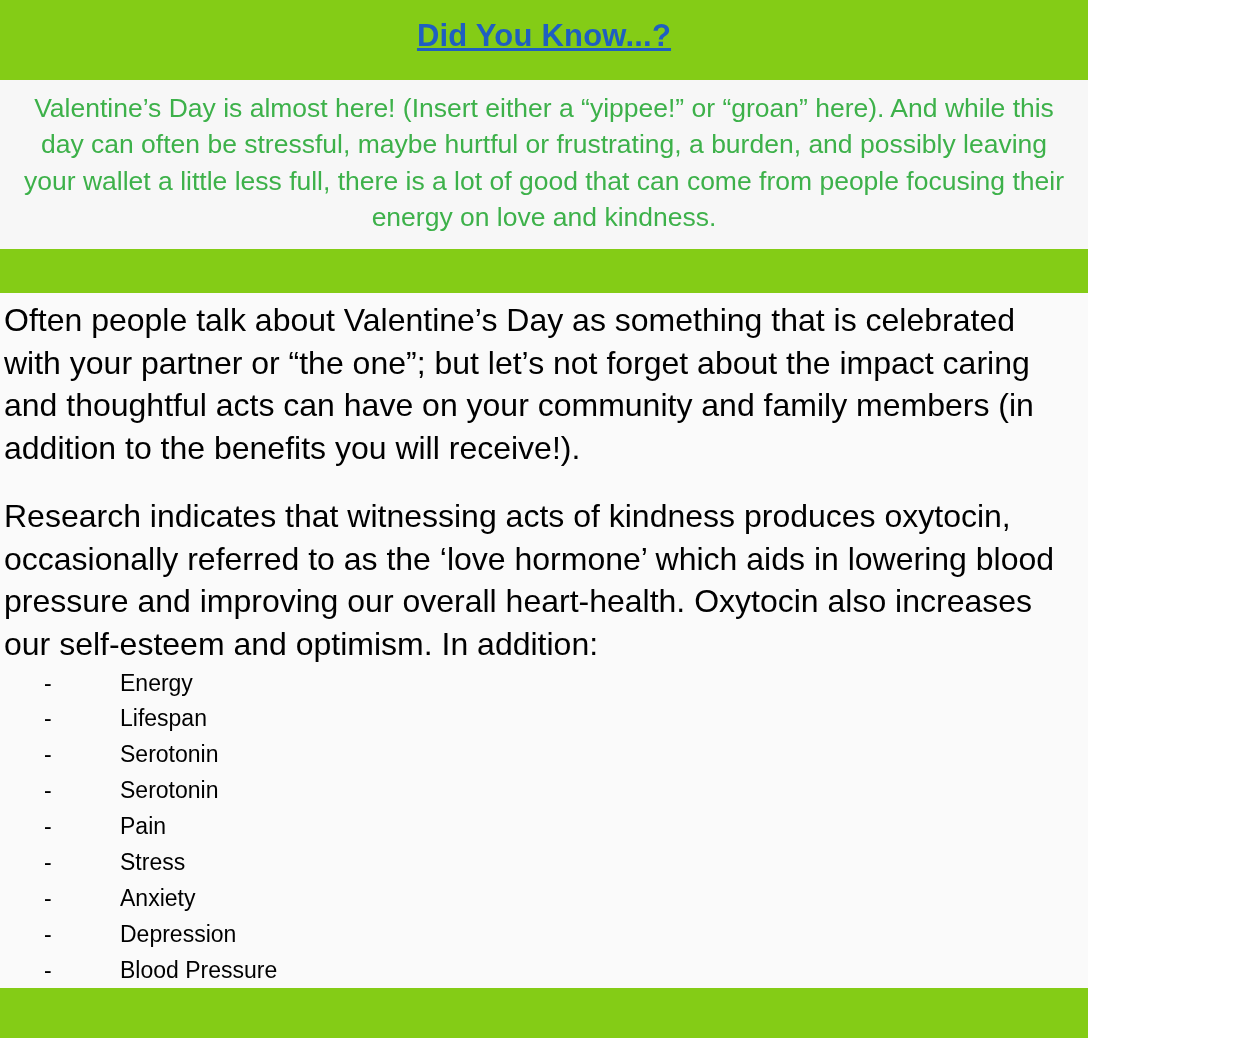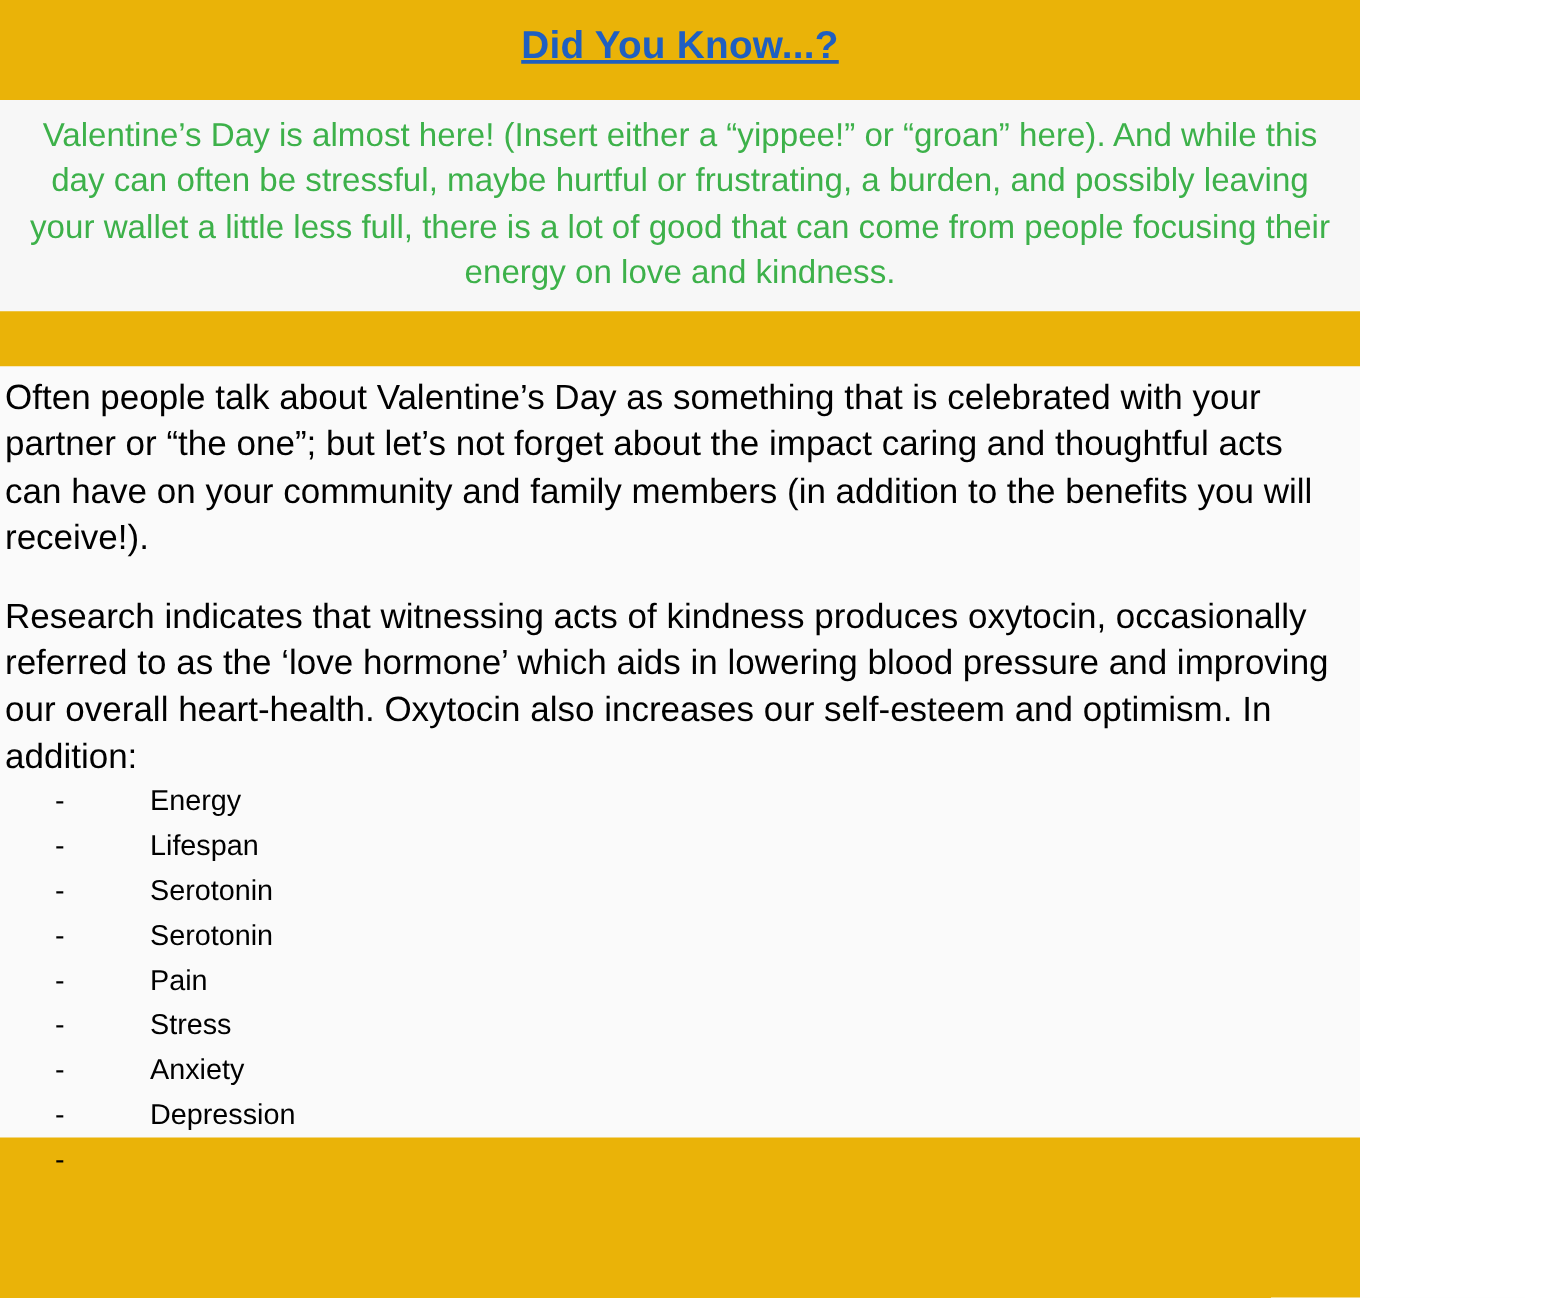--- a/index.html
+++ b/index.html
@@ -11,21 +11,21 @@
     width: 1244px;
     height: 1038px;
     font-family: "Liberation Sans", sans-serif;
     color: #000000;
     overflow: hidden;
   }
   .page {
     position: relative;
     width: 1088px;
     height: 1038px;
-    background: #eab308;
+    background: #84cc16;
   }
 
   
   .title-block {
     text-align: center;
     padding-top: 18px;
   }
   .title {
     display: inline-block;
     font-size: 31px;
@@ -50,21 +50,21 @@
     margin: 0 8px;
   }
 
   
   .body-band {
     margin-top: 44px;
     background: #fafafa;
     padding: 6px 0 0 0;
   }
   .para {
-    font-size: 28px;
+    font-size: 32px;
     line-height: 1.33;
     margin: 0 20px 0 4px;
     color: #000;
   }
   .para + .para {
     margin-top: 26px;
   }
 
   .sub-link {
     font-size: 23px;
@@ -125,17 +125,17 @@
       <li><span class="dash">-</span><span class="item-text">Lifespan</span></li>
       <li><span class="dash">-</span><span class="item-text">Serotonin</span></li>
       <li><span class="dash">-</span><span class="item-text">Serotonin</span></li>
     </ul>
 
     <ul class="dash-list">
       <li><span class="dash">-</span><span class="item-text">Pain</span></li>
       <li><span class="dash">-</span><span class="item-text">Stress</span></li>
       <li><span class="dash">-</span><span class="item-text">Anxiety</span></li>
       <li><span class="dash">-</span><span class="item-text">Depression</span></li>
-      <li><span class="dash">-</span></li>
+      <li><span class="dash">-</span><span class="item-text">Blood Pressure</span></li>
     </ul>
 
   </div>
 </div>
 
 </body></html>

